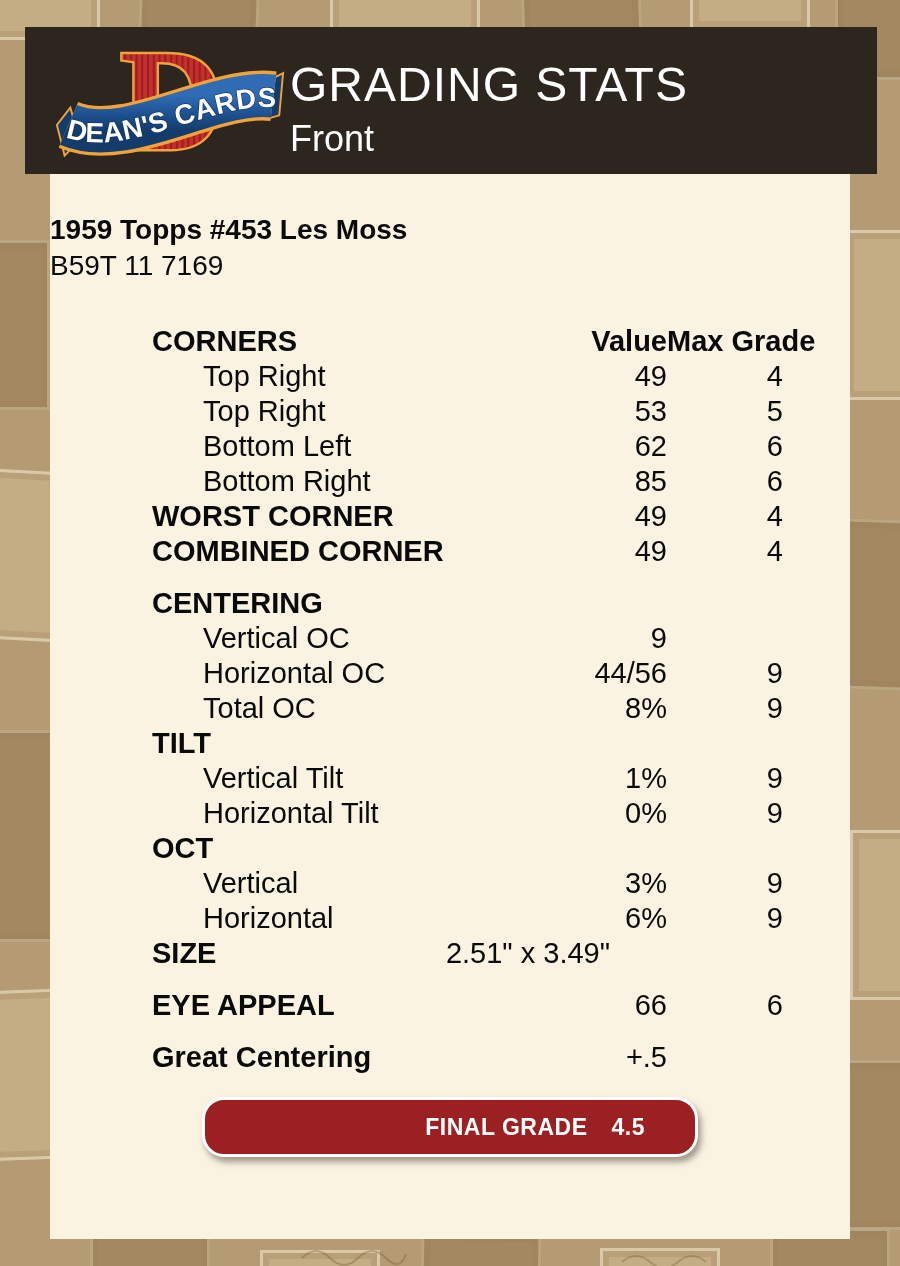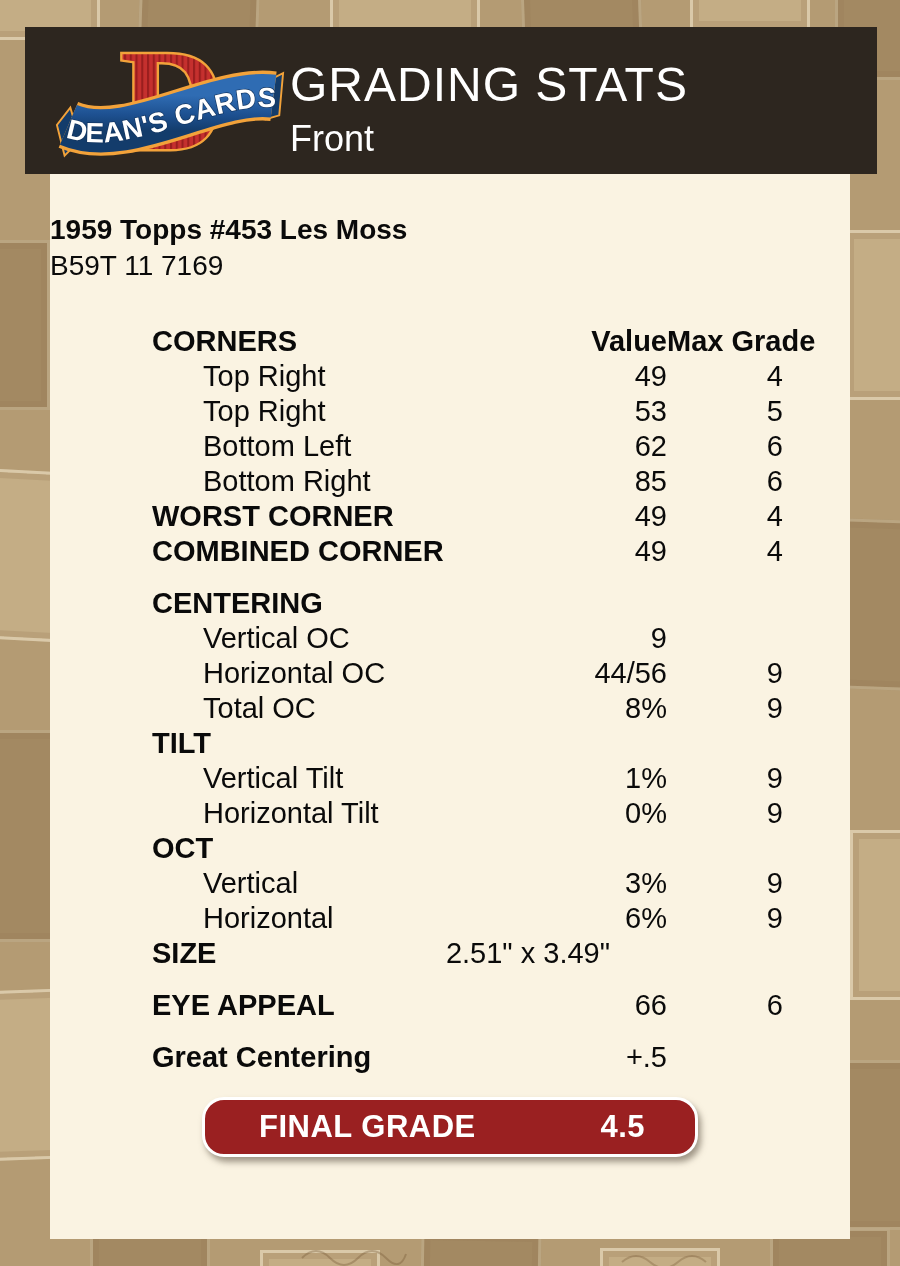--- a/index.html
+++ b/index.html
@@ -68,24 +68,25 @@
   .trow.header .label,.trow.header .value,.trow.header .max{font-weight:bold;}
   .trow.indent .label{padding-left:51px;}
   .trow.wide .value{transform:translateX(-57px);}
   .spacer{height:17px;}
   
   .final-grade{
     position:absolute;left:152px;top:923px;width:496px;height:60px;
     background:var(--accent_red);
     border:3px solid #ffffff;border-radius:22px;
     box-shadow:3px 5px 6px rgba(85,75,60,0.55);
-    display:flex;align-items:center;justify-content:space-between;
+    display:flex;align-items:center;justify-content:flex-end;
     padding:0 50px 0 54px;
-    color:#ffffff;font-size:31px;font-weight:bold;letter-spacing:0.5px;
+    color:#ffffff;font-size:23px;font-weight:bold;letter-spacing:0.5px;
     cursor:pointer;
+    gap:24px;
   }
 </style>
 </head>
 <body>
 
 <div class="bg">
   <div class="bg-card" style="left:-20px;top:-130px;"></div>
   <div class="bg-card dark" style="left:140px;top:-100px;transform:rotate(2deg);"></div>
   <div class="bg-card big" style="left:330px;top:-150px;"></div>
   <div class="bg-card dark" style="left:520px;top:-115px;transform:rotate(-2deg);"></div>

